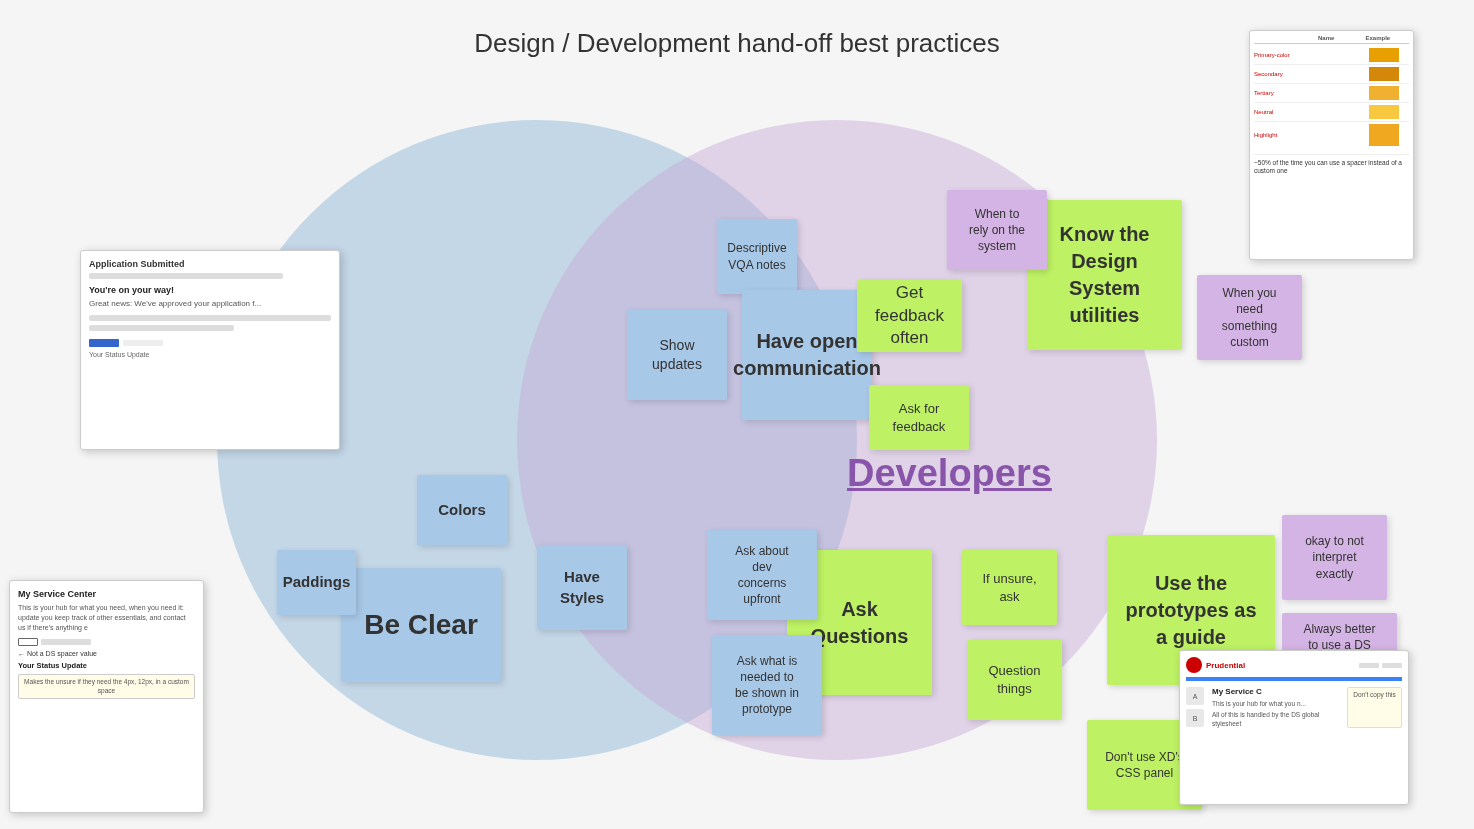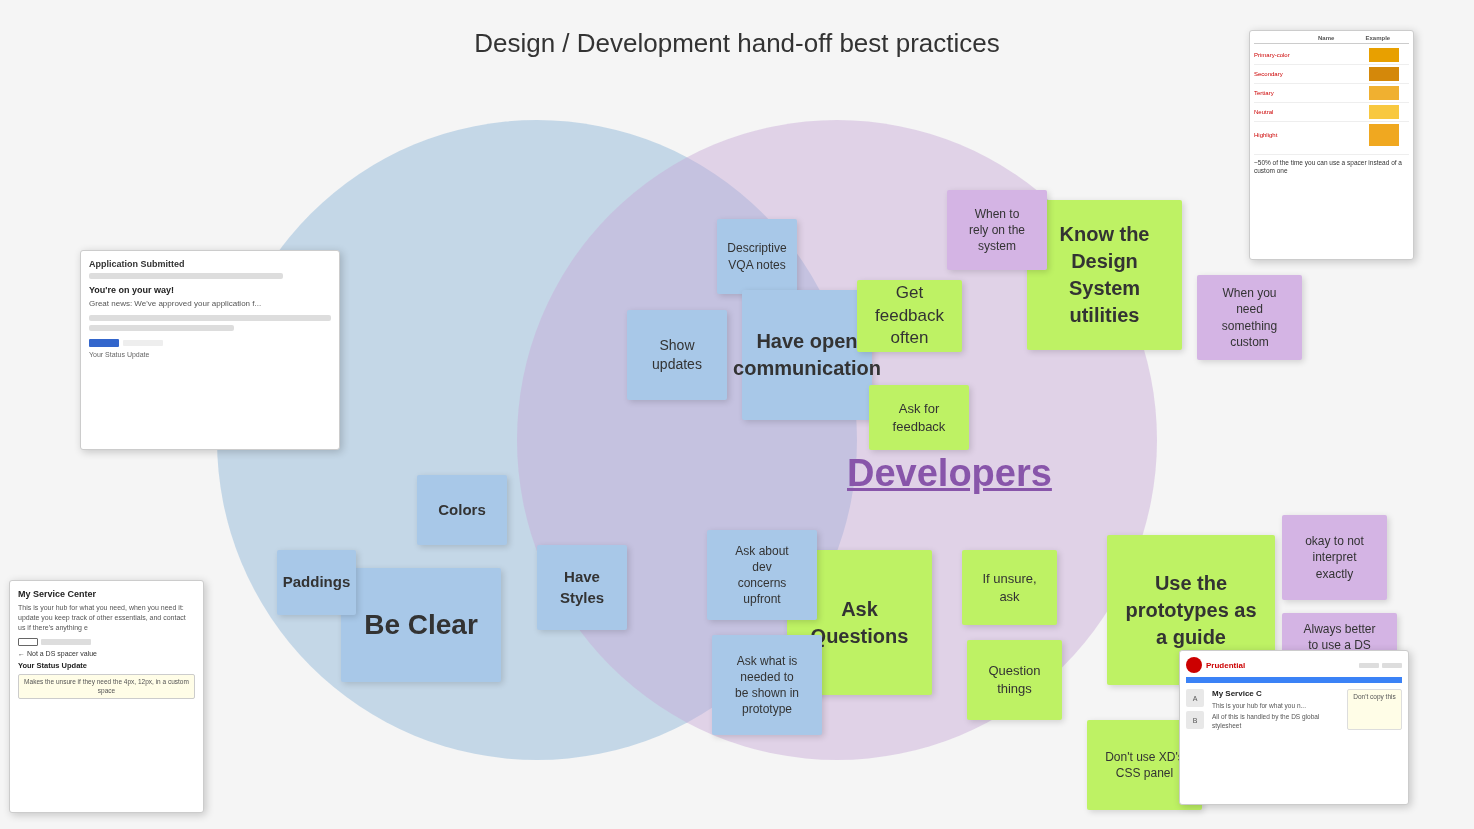--- a/index.html
+++ b/index.html
@@ -274,21 +274,21 @@
     </div>
     <div style="font-size: 7px; color: #333; margin-bottom: 3px;">← Not a DS spacer value</div>
     <div style="font-size: 7.5px; font-weight: 600; color: #222; margin-top: 4px;">Your Status Update</div>
     <div class="annotation-note" style="position: relative; margin-top: 4px; font-size: 6.5px; line-height: 1.3; background: #fffde7; padding: 3px; border: 1px solid #ccc;">Makes the unsure if they need the 4px, 12px, in a custom space</div>
   </div>
 </div>
 
 <div class="mockup" style="width: 230px; height: 155px; top: 650px; right: 65px;">
   <div style="padding: 6px;">
 
-    <div style="display: flex; align-items: center; justify-content: space-between; margin-bottom: 6px; border-bottom: 6px solid #3b82f6; padding-bottom: 4px;">
+    <div style="display: flex; align-items: center; justify-content: space-between; margin-bottom: 6px; border-bottom: 4px solid #3b82f6; padding-bottom: 4px;">
       <div style="display: flex; align-items: center; gap: 4px;">
         <div style="width: 16px; height: 16px; background: #cc0000; border-radius: 50%;"></div>
         <div style="font-size: 8px; font-weight: bold; color: #cc0000;">Prudential</div>
       </div>
       <div style="display: flex; gap: 3px;">
         <div style="width: 20px; height: 5px; background: #ddd; border-radius: 1px;"></div>
         <div style="width: 20px; height: 5px; background: #ddd; border-radius: 1px;"></div>
       </div>
     </div>
 

